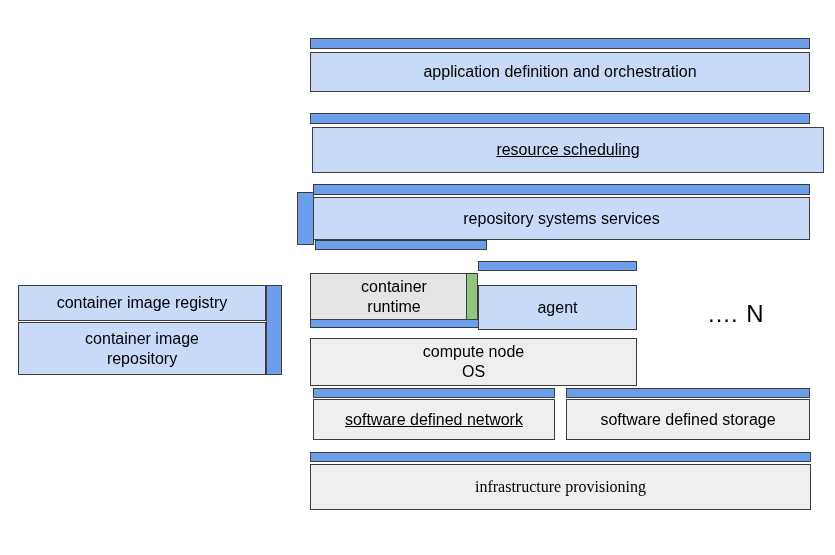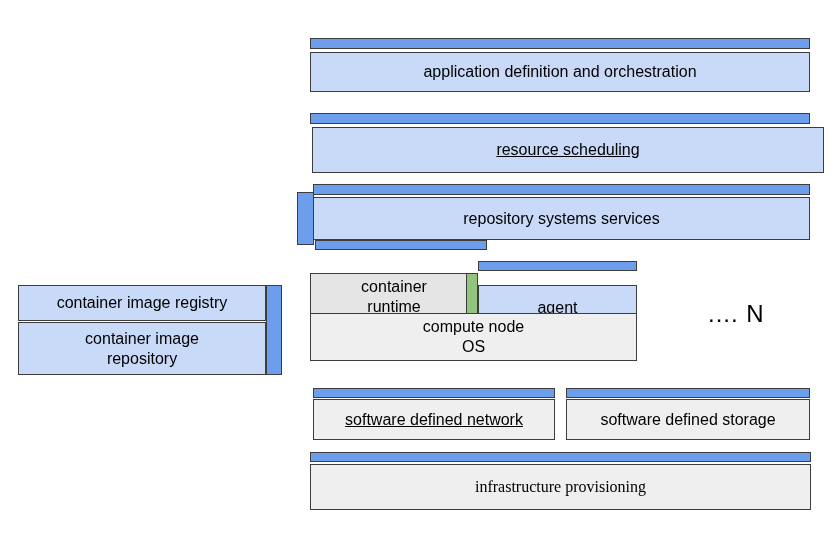--- a/index.html
+++ b/index.html
@@ -94,21 +94,21 @@
 runtime</span>
     <span class="accent-strip-right"></span>
   </div>
 
   <div class="strip strip-blue" style="left:478px; top:261px; width:159px; height:10px;"></div>
   <div class="box blue-fill" style="left:478px; top:273px; width:159px; height:45px;margin-top:12px;">
     <span class="lbl">agent</span>
   </div>
 
   <div class="strip strip-blue" style="left:310px; top:319px; width:327px; height:9px;"></div>
-  <div class="box gray-fill" style="left:310px; top:313px; width:327px; height:48px;">
+  <div class="box gray-fill" style="left:310px; top:338px; width:327px; height:48px;">
     <span class="lbl">compute node
 OS</span>
   </div>
 
   <span class="n-label" style="left:708px; top:300px;">.... N</span>
 
   <div class="strip strip-blue" style="left:313px; top:388px; width:242px; height:10px;"></div>
   <div class="box gray-fill" style="left:313px; top:399px; width:242px; height:41px;text-decoration:underline;">
     <span class="lbl">software defined network</span>
   </div>

